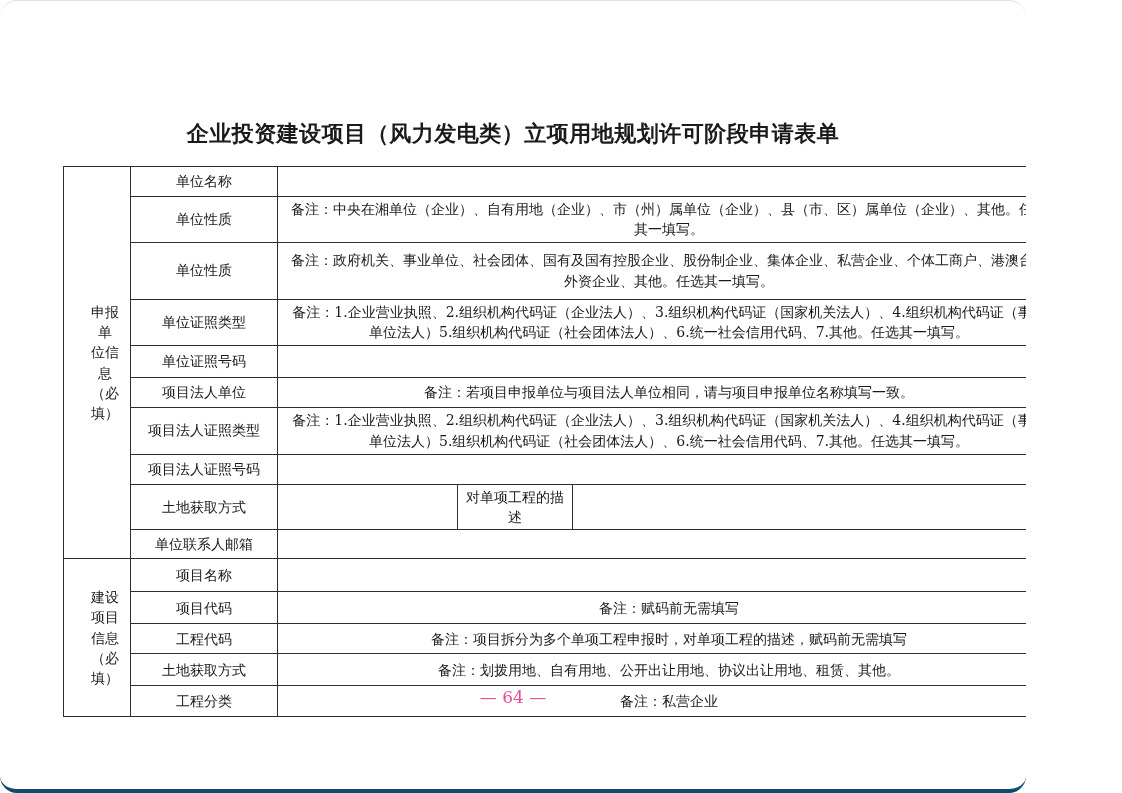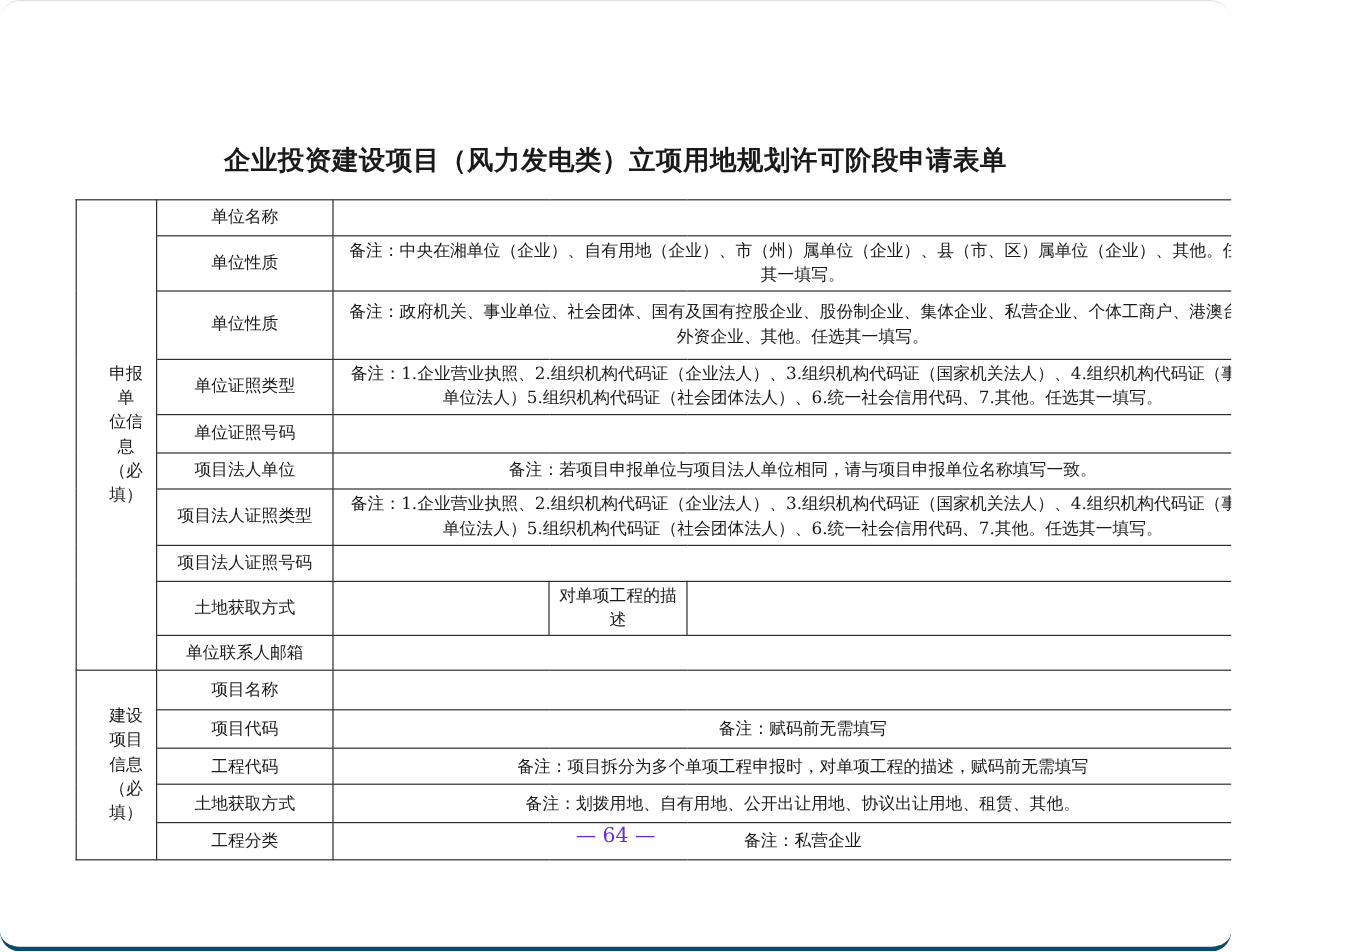--- a/index.html
+++ b/index.html
@@ -59,21 +59,21 @@
   td.remark-cell { text-align: left; }
   td.remark-center { text-align: center; }
   td.value-cell { }
   .page-number {
     position: absolute;
     top: 686px;
     left: 0;
     width: 100%;
     text-align: center;
     font-size: 17px;
-    color: #6d28d9;
+    color: #ec4899;
   }
 </style>
 </head>
 <body>
 
 <div class="page">
 
   <div class="doc-title">企业投资建设项目（风力发电类）立项用地规划许可阶段申请表单</div>
 
   <table class="form-table">

